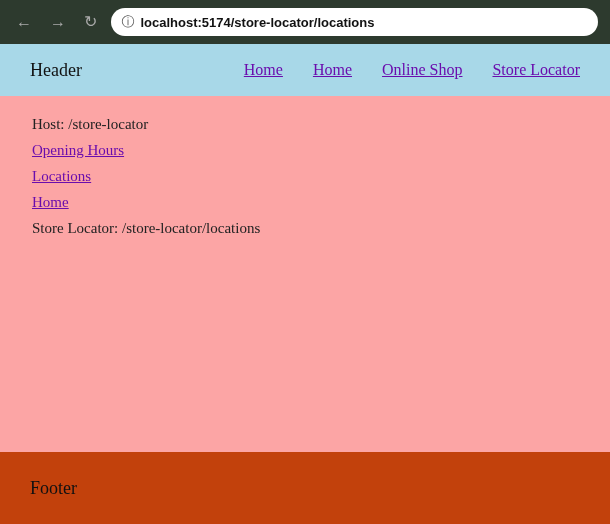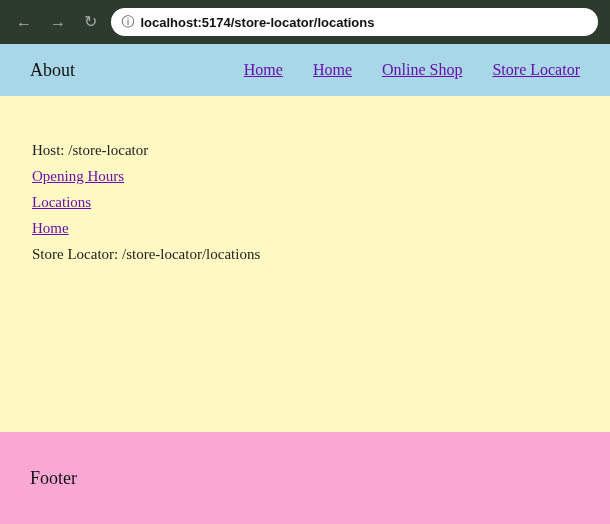--- a/index.html
+++ b/index.html
@@ -96,22 +96,22 @@
       color: #6a0dad;
       text-decoration: underline;
       font-family: Georgia, serif;
       font-size: 16px;
       cursor: pointer;
     }
 
     
     .main-content {
       flex: 1;
-      padding: 42px 32px;
-      background: #fef9c3;
+      padding: 16px 32px;
+      background: #fca5a5;
     }
 
     .content-line {
       font-family: Georgia, serif;
       font-size: 15px;
       color: #222;
       margin-bottom: 2px;
       line-height: 1.6;
     }
 
@@ -121,22 +121,22 @@
       font-family: Georgia, serif;
       font-size: 15px;
       cursor: pointer;
       display: block;
       line-height: 1.6;
       margin-bottom: 2px;
     }
 
     
     .site-footer {
-      background: #f9a8d4;
-      height: 92px;
+      background: #c2410c;
+      height: 72px;
       display: flex;
       align-items: center;
       padding: 0 30px;
       flex-shrink: 0;
     }
 
     .site-footer-text {
       font-family: Georgia, serif;
       font-size: 18px;
       color: #111;
@@ -149,21 +149,21 @@
   <button class="browser-nav-btn">←</button>
   <button class="browser-nav-btn">→</button>
   <button class="browser-nav-btn">↻</button>
   <div class="address-bar">
     <span class="address-bar-icon">ⓘ</span>
     <span class="address-text">localhost:5174/store-locator/locations</span>
   </div>
 </div>
 
 <header class="site-header">
-  <span class="site-header-title">About</span>
+  <span class="site-header-title">Header</span>
   <nav class="site-nav">
     <a class="nav-link">Home</a>
     <a class="nav-link">Home</a>
     <a class="nav-link">Online Shop</a>
     <a class="nav-link">Store Locator</a>
   </nav>
 </header>
 
 <main class="main-content">
   <div class="content-line">Host: /store-locator</div>

